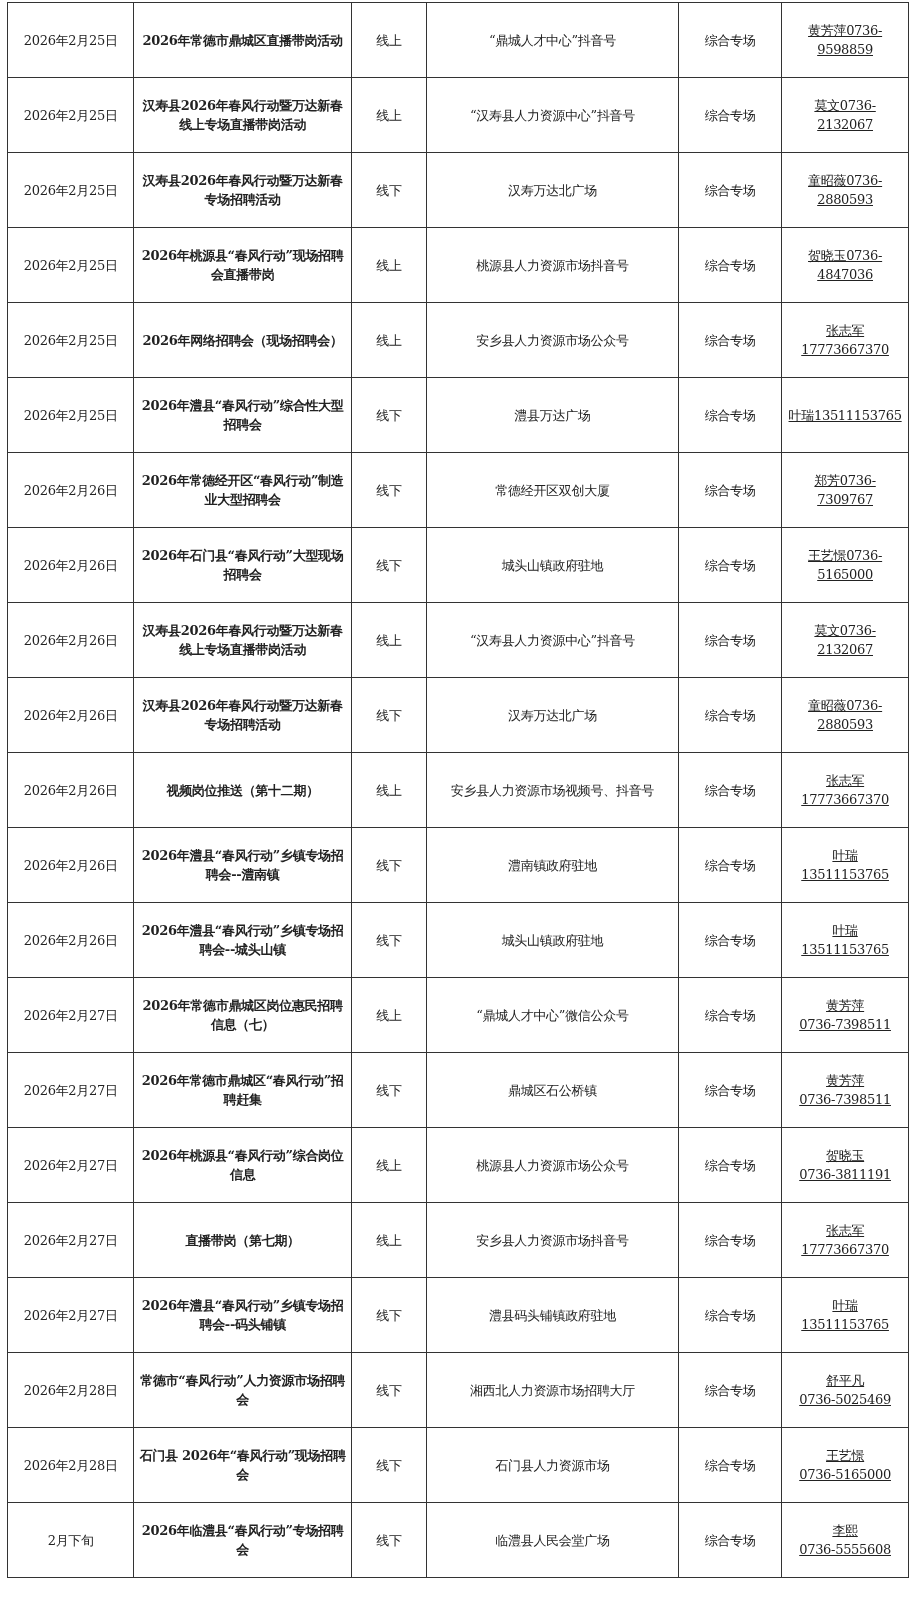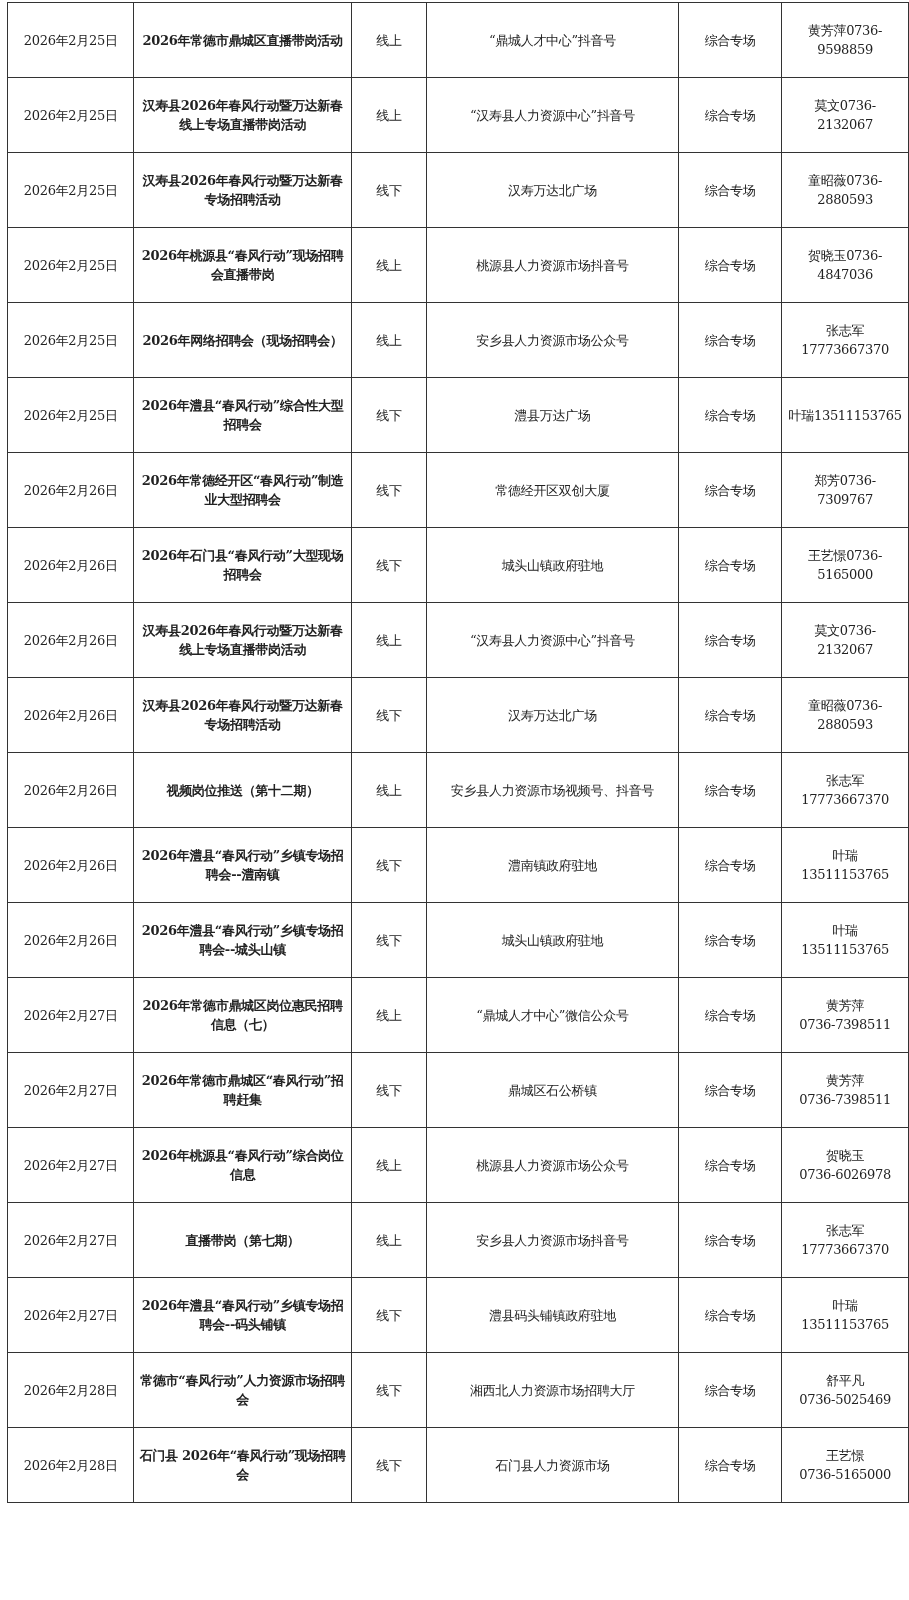--- a/index.html
+++ b/index.html
@@ -35,21 +35,21 @@
     overflow: hidden;
     white-space: normal;
     word-break: break-all;
     letter-spacing: -0.3px;
   }
   td.c-date { width: 123px; }
   td.c-name { width: 216px; font-weight: bold; }
   td.c-mode { width: 70px; }
   td.c-venue { width: 252px; }
   td.c-type { width: 99px; }
-  td.c-contact { width: 120px; white-space: nowrap; }
+  td.c-contact { width: 120px; white-space: nowrap; text-decoration: underline; }
   tr.last td { height: 74px; }
   .contact-name, .contact-phone { display: block; }
 </style>
 </head>
 <body>
 
 <div class="table-wrap">
   <table>
     <tbody id="tbody">
   <tr>
@@ -233,21 +233,21 @@
   </tr>
 
   <tr>
     <td class="c-date"><span>2026年2月27日</span></td>
     <td class="c-name"><span>2026年桃源县“春风行动”综合岗位信息</span></td>
     <td class="c-mode"><span>线上</span></td>
     <td class="c-venue"><span>桃源县人力资源市场公众号</span></td>
     <td class="c-type"><span>综合专场</span></td>
     <td class="c-contact">
       <span class="contact-name">贺晓玉</span>
-      <span class="contact-phone">0736-6026978</span>
+      <span class="contact-phone">0736-3811191</span>
     </td>
   </tr>
 
   <tr>
     <td class="c-date"><span>2026年2月27日</span></td>
     <td class="c-name"><span>直播带岗（第七期）</span></td>
     <td class="c-mode"><span>线上</span></td>
     <td class="c-venue"><span>安乡县人力资源市场抖音号</span></td>
     <td class="c-type"><span>综合专场</span></td>
     <td class="c-contact">
@@ -285,15 +285,26 @@
     <td class="c-name"><span>石门县 2026年“春风行动”现场招聘会</span></td>
     <td class="c-mode"><span>线下</span></td>
     <td class="c-venue"><span>石门县人力资源市场</span></td>
     <td class="c-type"><span>综合专场</span></td>
     <td class="c-contact">
       <span class="contact-name">王艺憬</span>
       <span class="contact-phone">0736-5165000</span>
     </td>
   </tr>
 
+  <tr class="last">
+    <td class="c-date"><span>2月下旬</span></td>
+    <td class="c-name"><span>2026年临澧县“春风行动”专场招聘会</span></td>
+    <td class="c-mode"><span>线下</span></td>
+    <td class="c-venue"><span>临澧县人民会堂广场</span></td>
+    <td class="c-type"><span>综合专场</span></td>
+    <td class="c-contact">
+      <span class="contact-name">李熙</span>
+      <span class="contact-phone">0736-5555608</span>
+    </td>
+  </tr>
 </tbody>
   </table>
 </div>
 
 </body></html>

